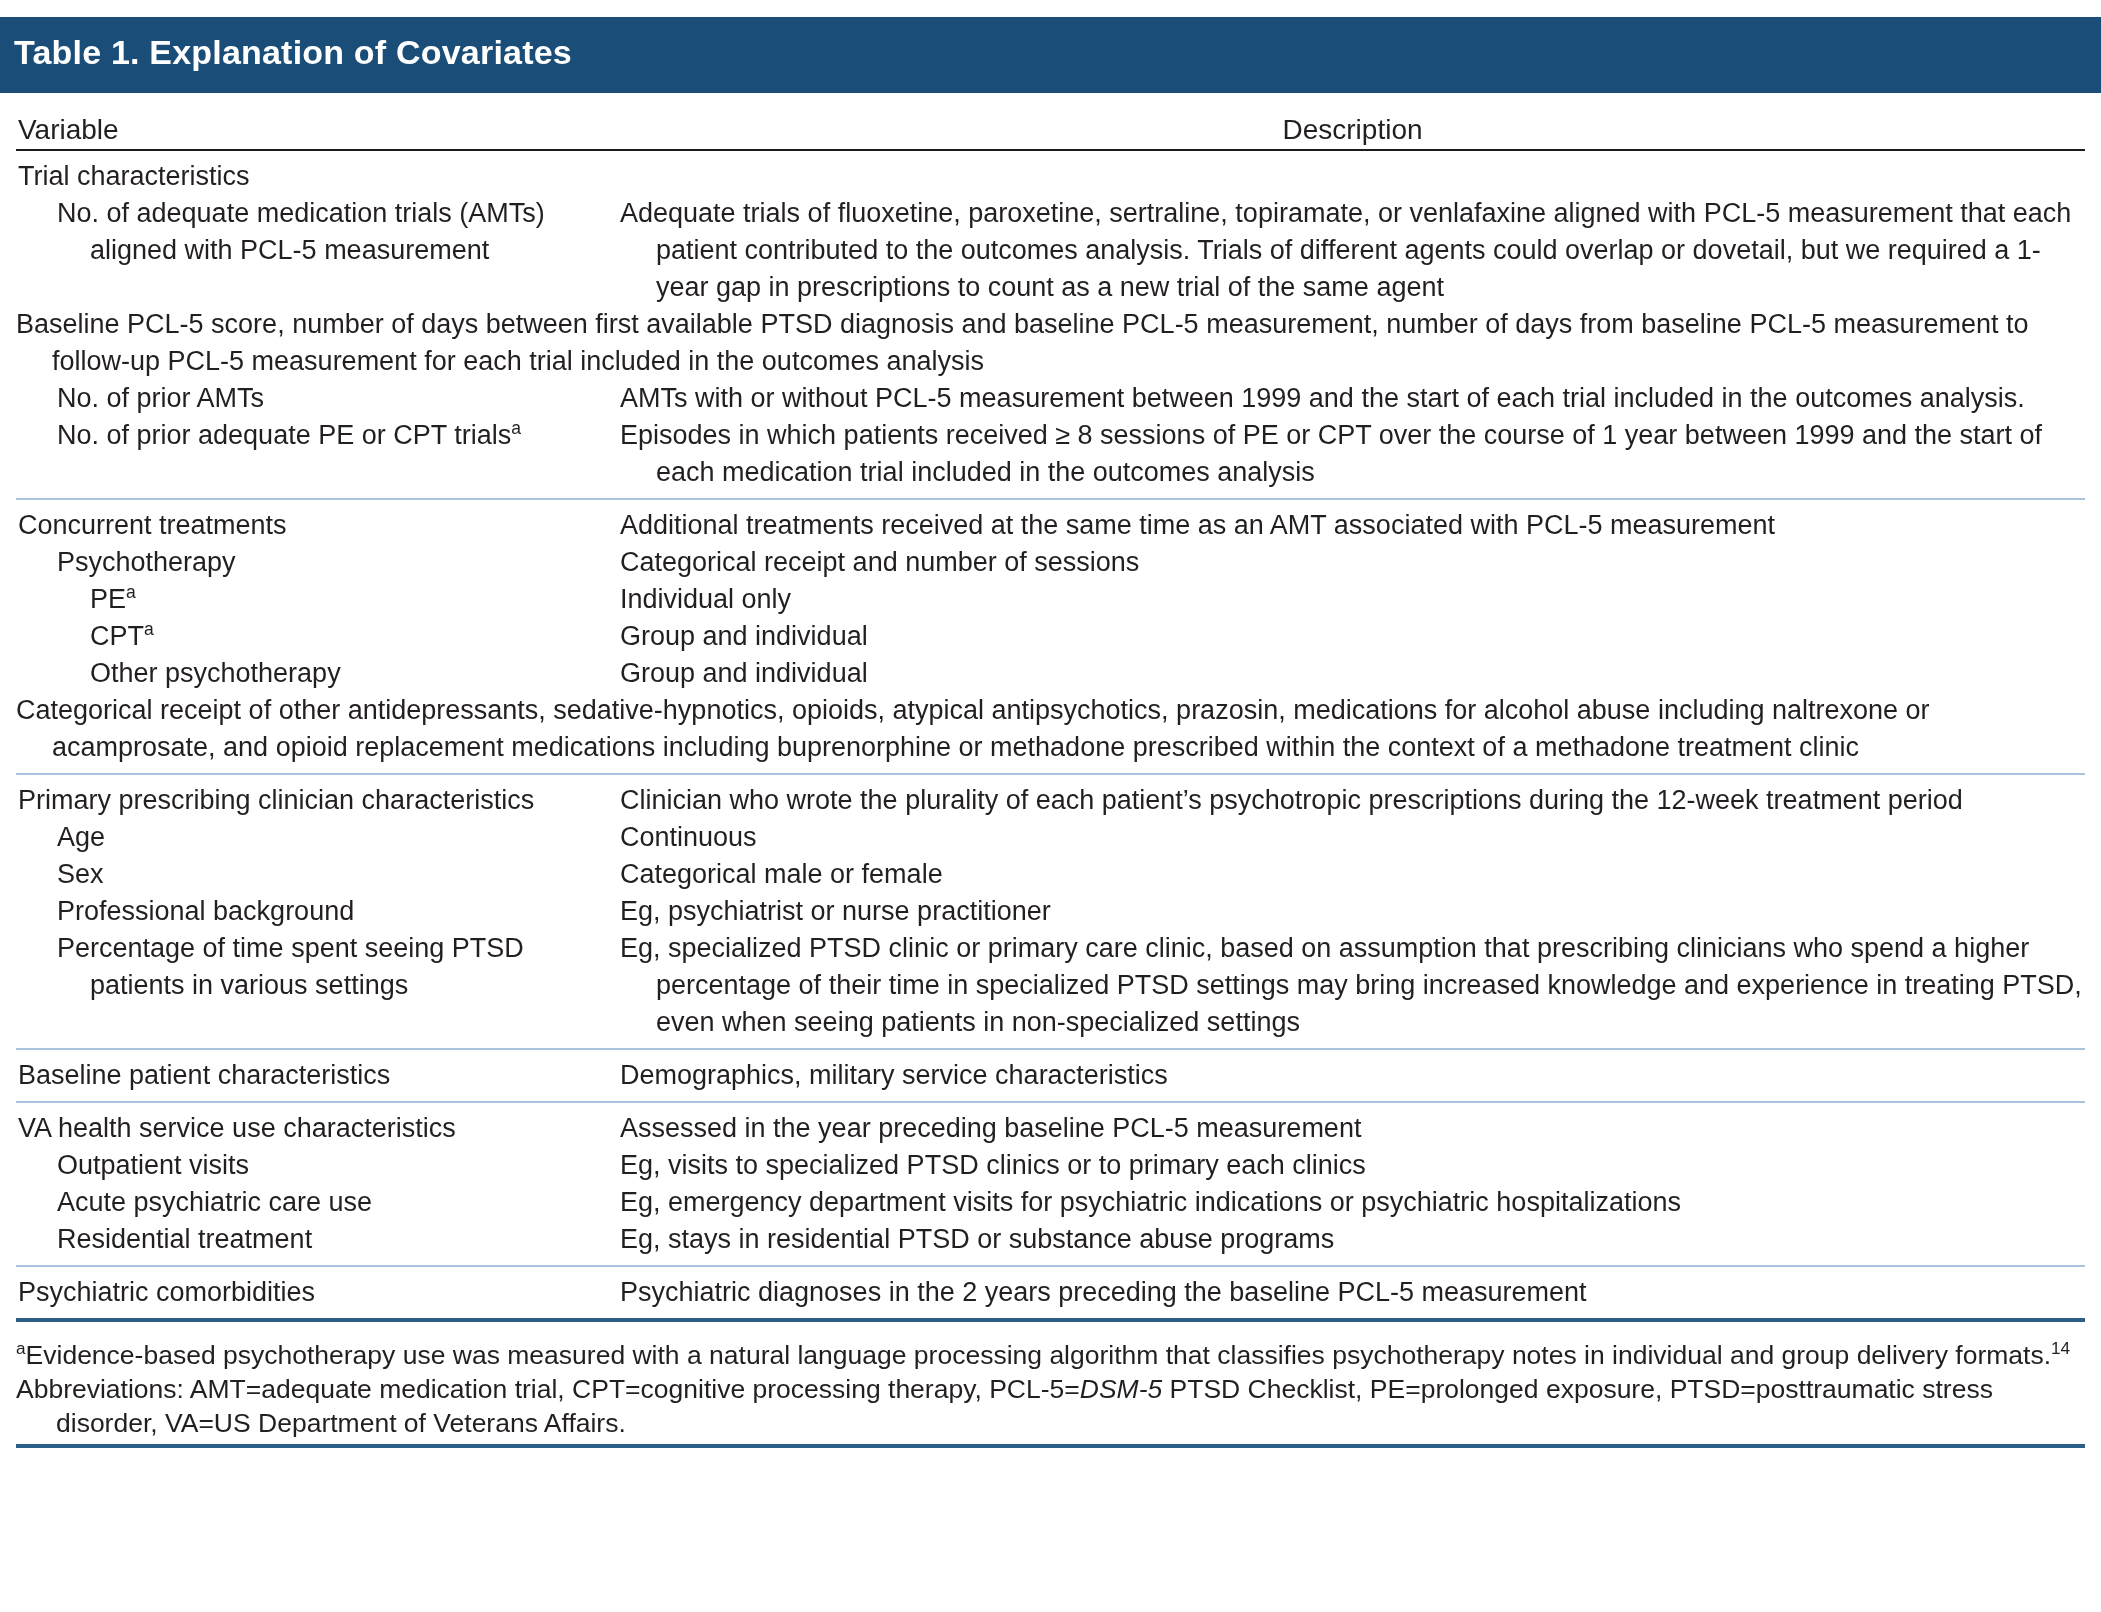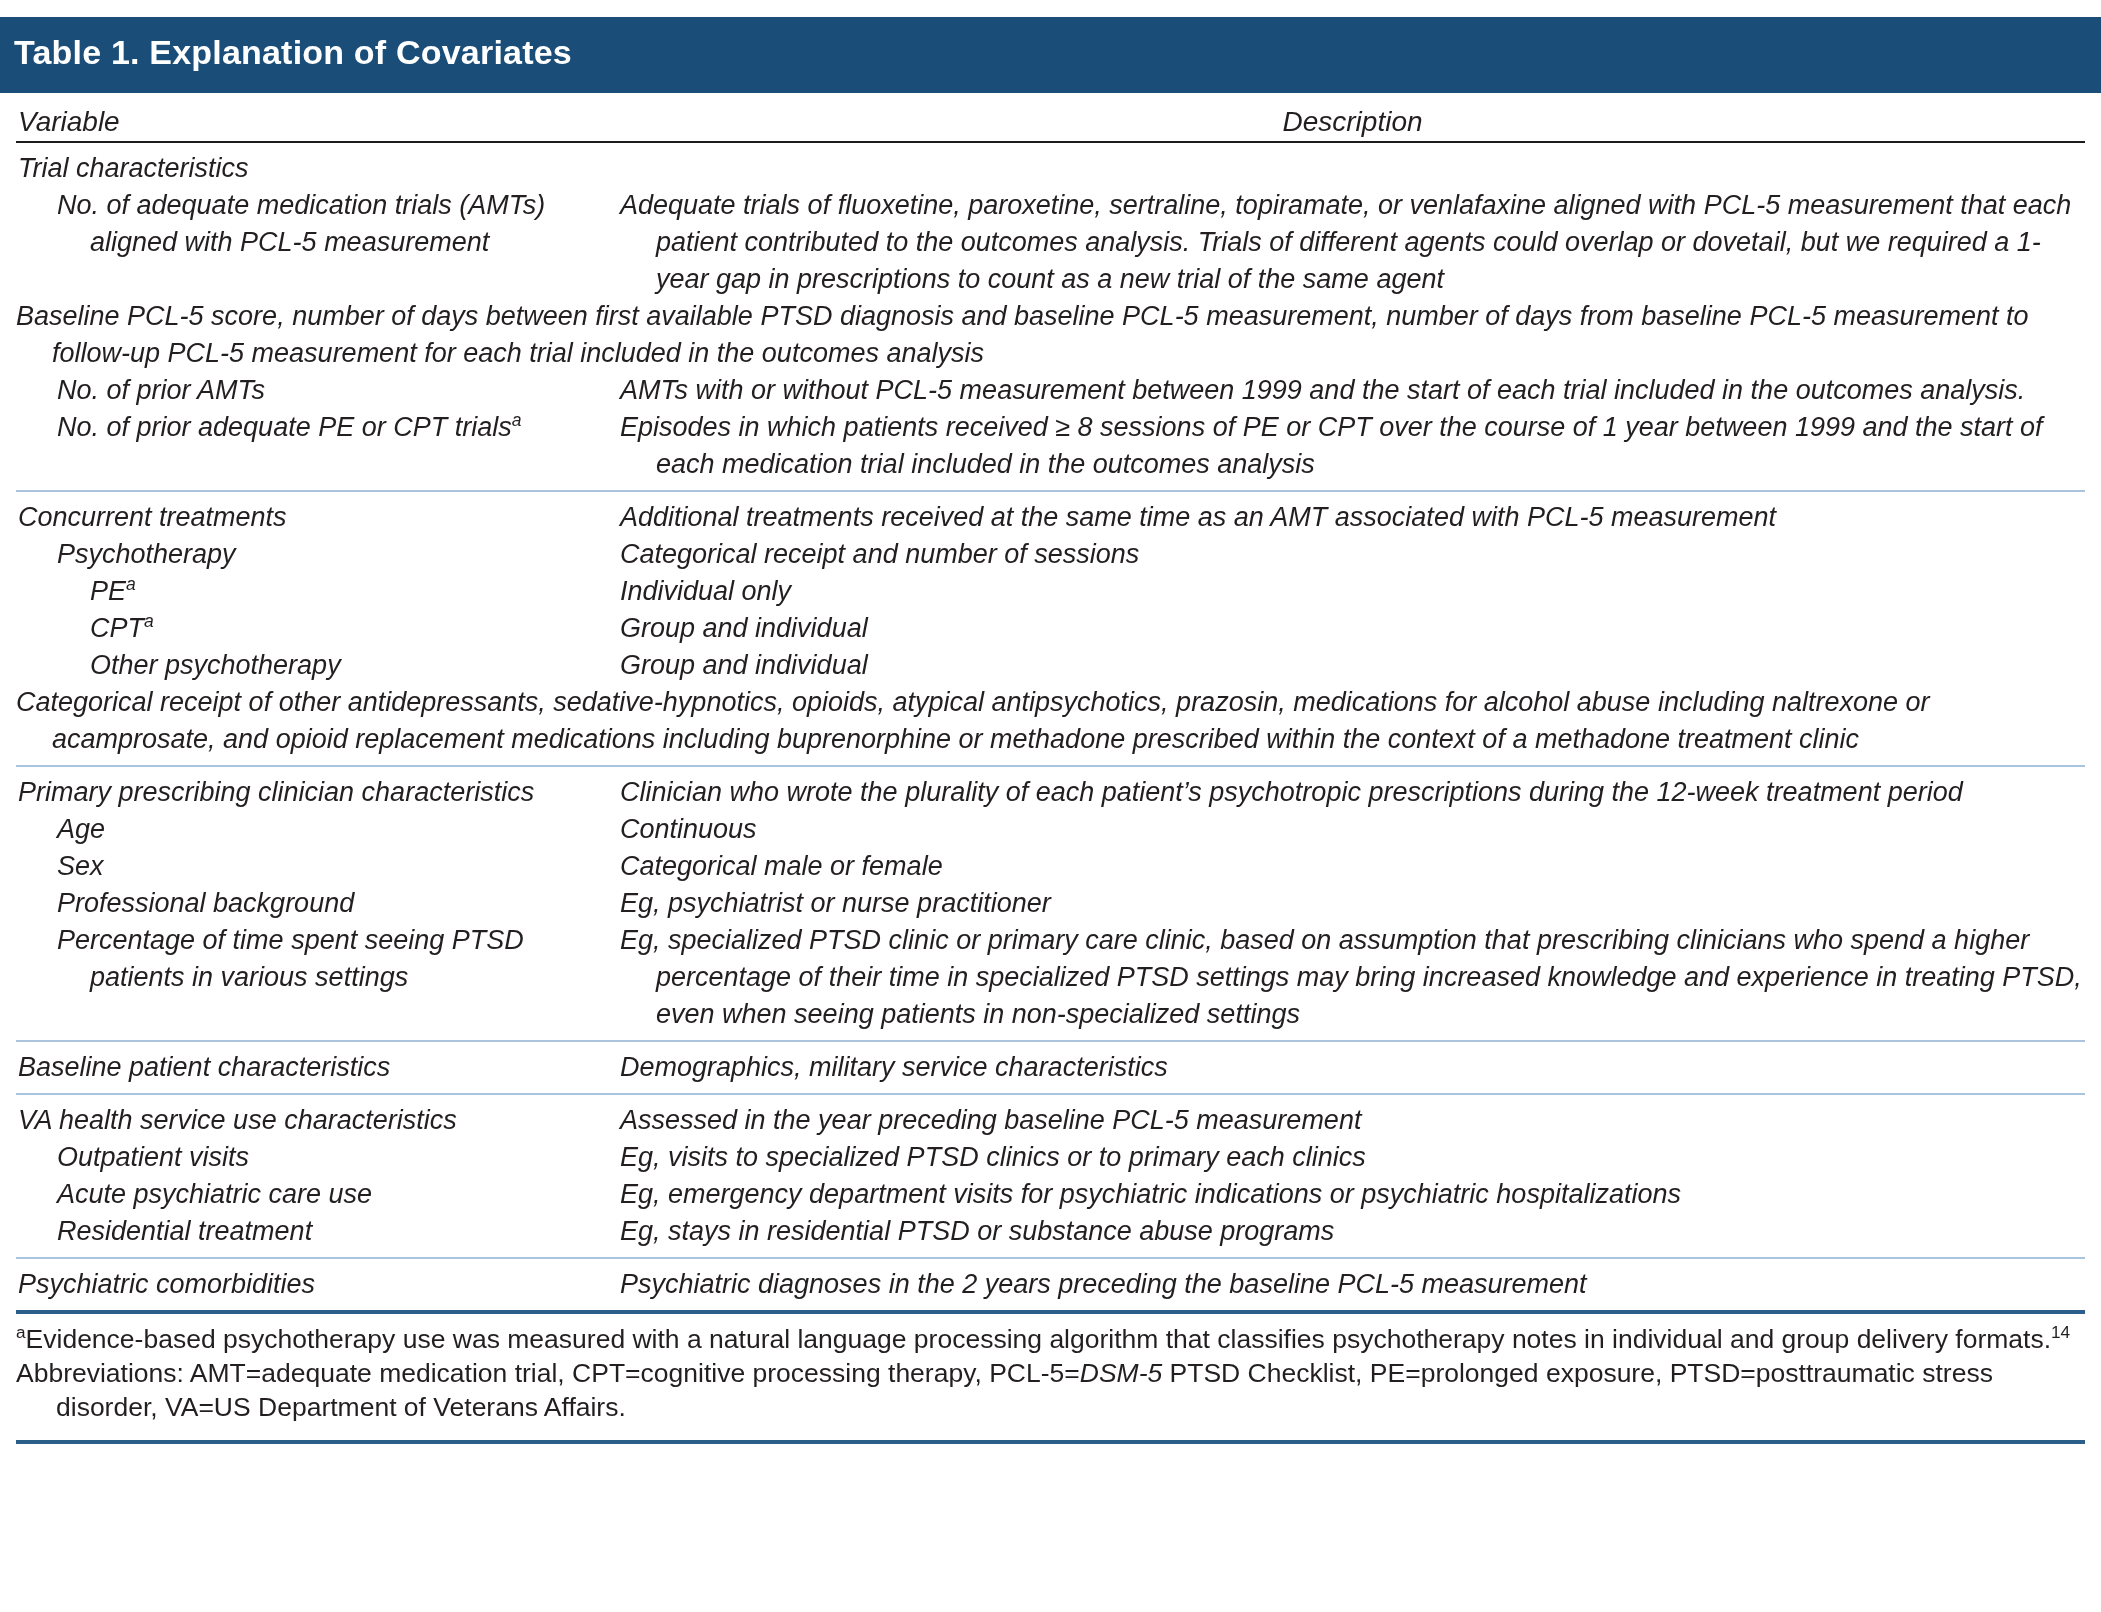--- a/index.html
+++ b/index.html
@@ -16,21 +16,21 @@
     width:2101px;height:1612px;overflow:hidden;
     background:#ffffff;color:var(--text);
     font-family:"Liberation Sans",sans-serif;
   }
   .title-bar{
     margin-top:17px;height:76px;line-height:71px;
     background:var(--header-bar);color:var(--title-text);
     font-size:34px;font-weight:bold;padding-left:14px;
     letter-spacing:.2px;
   }
-  .table-inner{margin:8px 16px;font-style:italic;}
+  .table-inner{margin:16px 16px;}
   .col-headers{
     display:flex;align-items:flex-end;
     font-size:28px;line-height:30px;
     padding:6px 0 4px 0;
     border-bottom:2px solid var(--rule-dark);
   }
   .col-var-h{width:604px;flex-shrink:0;padding-left:2px;}
   .col-desc-h{flex:1;text-align:center;}
   .section{padding:7px 0;}
   .section-divider{border-top:2px solid var(--divider);height:0;}
@@ -39,21 +39,21 @@
   .cell-desc{flex:1;padding-left:36px;text-indent:-36px;}
   .var-line.indent-0{padding-left:2px;}
   .var-line.indent-1{padding-left:41px;}
   .var-line.indent-2{padding-left:74px;}
   .table-bottom{border-top:4px solid var(--table-border);height:0;}
   sup{font-size:65%;line-height:0;vertical-align:super;}
   .footnotes{
     margin:8px 16px 0 16px;
     font-size:26.5px;line-height:34px;
     border-bottom:4px solid var(--table-border);
-    padding-bottom:16px;
+    padding-bottom:4px;
   }
   .footnote{padding-left:40px;text-indent:-40px;}
   .footnote i{font-style:italic;}
 </style>
 </head>
 <body>
 
 <div>
   <div class="title-bar">
     <span>Table 1. Explanation of Covariates</span>

